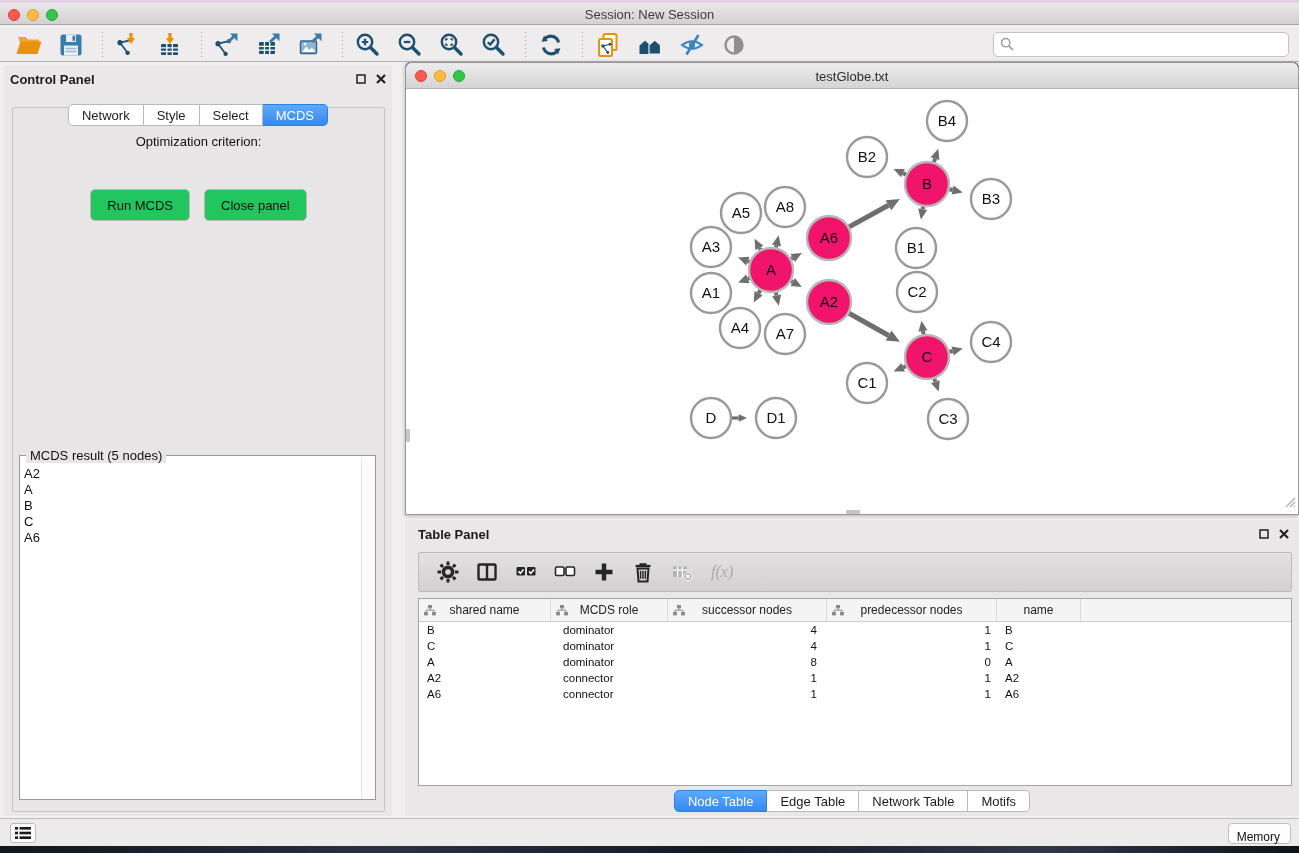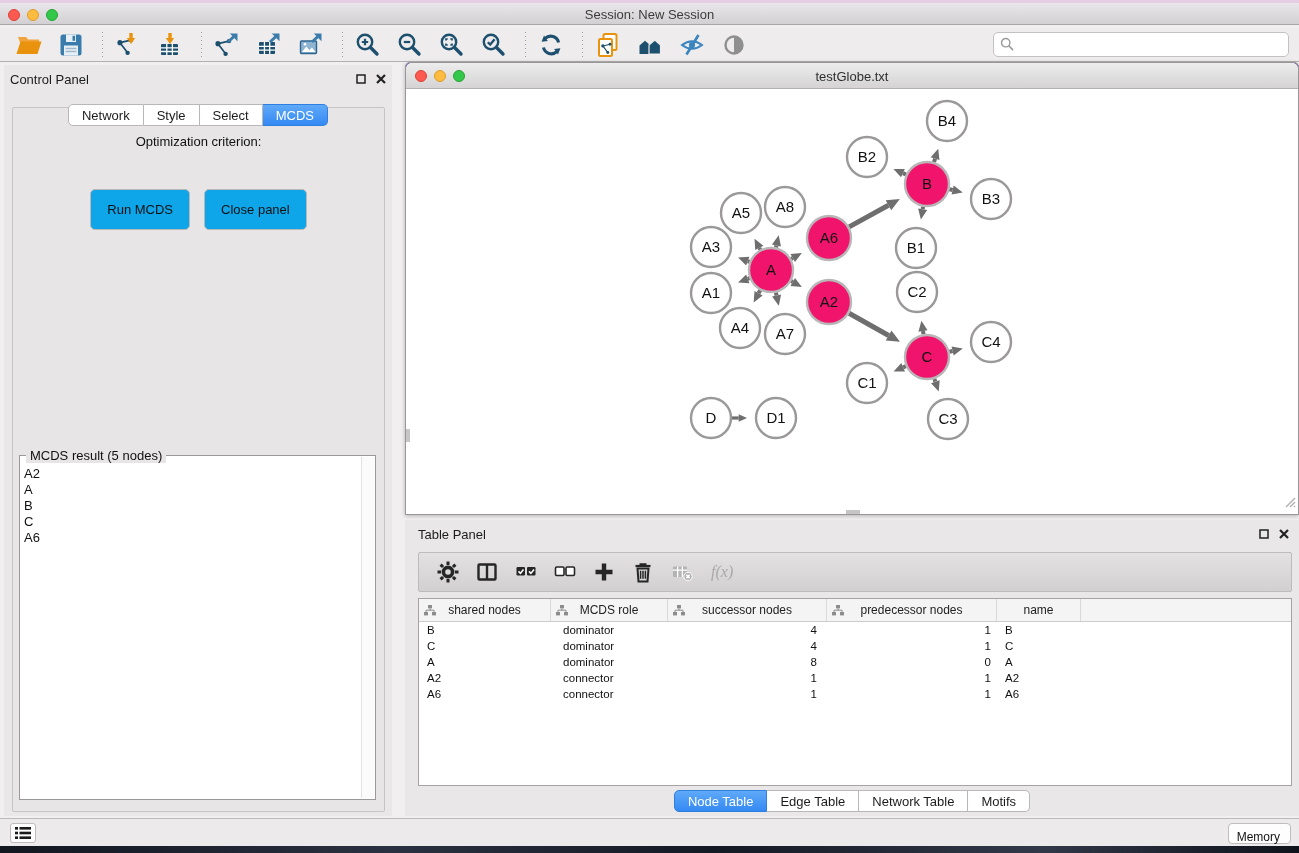--- a/index.html
+++ b/index.html
@@ -28,21 +28,21 @@
   .tb-sep { width:1px; height:26px; margin:0 10px 0 4px;
     background-image:repeating-linear-gradient(#9a9a9a 0 1px, transparent 1px 4px); }
   #search-wrap { position:absolute; right:10px; top:4px; width:296px; height:25px; }
   #search-wrap input { width:100%; height:100%; border:1px solid #c3c1c1; border-radius:5px;
     background:#fff; padding-left:26px; font-size:12px; outline:none; }
   #search-wrap .mag { position:absolute; left:7px; top:5px; }
 
   
   #control-panel { position:absolute; left:4px; top:65px; width:388px; height:751px;
     background:#e9e7e7; }
-  .panel-head { position:relative; height:28px; }
+  .panel-head { position:relative; height:28px;font-weight:bold; }
   .panel-head .panel-title { position:absolute; left:6px; top:7px; font-size:13px; color:#1c1c1c; }
   .panel-head .win-btns { position:absolute; right:6px; top:8px; display:flex; gap:9px; }
   .win-btn { width:11px; height:11px; display:flex; align-items:center; justify-content:center; cursor:default; }
 
   .seg-group { display:flex; }
   .seg-btn { height:22px; padding:0 13px; background:#fff; border:1px solid #b9b7b7;
     border-left:none; font-size:13px; color:#1c1c1c; display:flex; align-items:center; cursor:default; }
   .seg-btn:first-child { border-left:1px solid #b9b7b7; border-radius:5px 0 0 5px; }
   .seg-btn:last-child { border-radius:0 5px 5px 0; }
   .seg-btn.active { background:linear-gradient(#5fa9f8,#3489f3); border-color:#2f7fe0; color:#fff; }
@@ -51,21 +51,21 @@
   #cp-box { position:absolute; left:8px; right:7px; top:42px; bottom:4px;
     background:#e7e5e5; border:1px solid #c6c4c4; border-radius:2px; }
   #opt-label { position:absolute; left:0; right:0; top:26px; text-align:center; font-size:13px; color:#111; }
   #opt-select { position:absolute; left:36px; right:36px; top:49px; height:23px; background:#fff;
     border:1px solid #b4b2b2; border-radius:4px; display:flex; align-items:center; cursor:default; }
   #opt-select .val { flex:1; font-size:13px; padding-left:8px; color:#111; white-space:nowrap; }
   #opt-select .stepper { width:19px; height:23px; margin-right:-1px; border-radius:0 4px 4px 0;
     background:linear-gradient(#6cb1f9,#2e86f2); position:relative; }
   #opt-select .stepper svg { position:absolute; left:4px; top:4px; }
   #cp-buttons { position:absolute; left:0; right:0; top:81px; display:flex; justify-content:center; gap:14px; }
-  .aq-btn { height:41px; padding:0 16px; background:#0ea5e9; border:1px solid #b9b7b7; border-radius:5px;
+  .aq-btn { height:32px; padding:0 16px; background:#22c55e; border:1px solid #b9b7b7; border-radius:5px;
     font-size:13px; color:#111; display:flex; align-items:center; cursor:default; }
 
   #mcds-result { position:absolute; left:6px; right:8px; top:347px; height:345px;
     border:1px solid #9a9898; background:#fff; }
   #mcds-legend { position:absolute; left:6px; top:-8px; background:#e7e5e5; padding:0 4px;
     font-size:13px; color:#111; }
   #mcds-list { position:absolute; left:4px; top:10px; bottom:2px; right:16px; overflow:hidden; }
   .mcds-item { font-size:13px; color:#111; line-height:16px; }
   #mcds-scroll { position:absolute; right:1px; top:1px; bottom:1px; width:13px;
     background:#fbfbfb; border-left:1px solid #e2e2e2; }
@@ -581,21 +581,21 @@
       <div class="t-head">
           <div class="t-hcell" style="width: 132px;">
             <svg class="hicon" width="12" height="11" viewBox="0 0 12 11">
               <g fill="#8c8c8c">
                 <rect x="4" width="4" height="3.4"></rect>
                 <rect y="7" width="4" height="3.4"></rect>
                 <rect x="8" y="7" width="4" height="3.4"></rect>
               </g>
               <path d="M6 3.4 V5.2 M2 7 V5.2 H10 V7" stroke="#8c8c8c" fill="none" stroke-width="1"></path>
             </svg>
-            <span>shared nodes</span>
+            <span>shared name</span>
           </div>
           <div class="t-hcell" style="width: 117px;">
             <svg class="hicon" width="12" height="11" viewBox="0 0 12 11">
               <g fill="#8c8c8c">
                 <rect x="4" width="4" height="3.4"></rect>
                 <rect y="7" width="4" height="3.4"></rect>
                 <rect x="8" y="7" width="4" height="3.4"></rect>
               </g>
               <path d="M6 3.4 V5.2 M2 7 V5.2 H10 V7" stroke="#8c8c8c" fill="none" stroke-width="1"></path>
             </svg>

